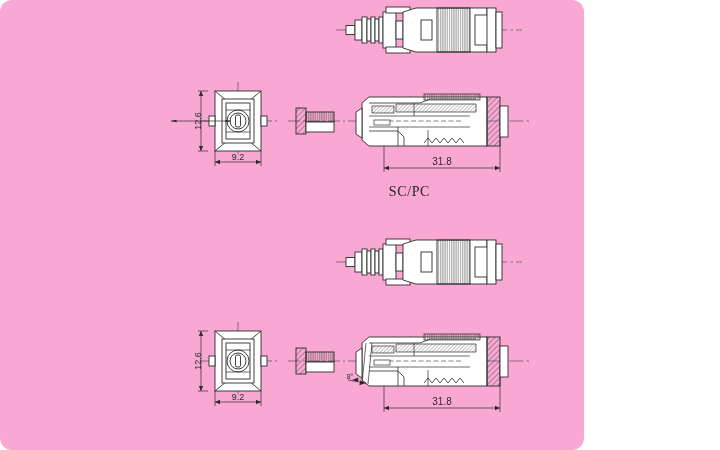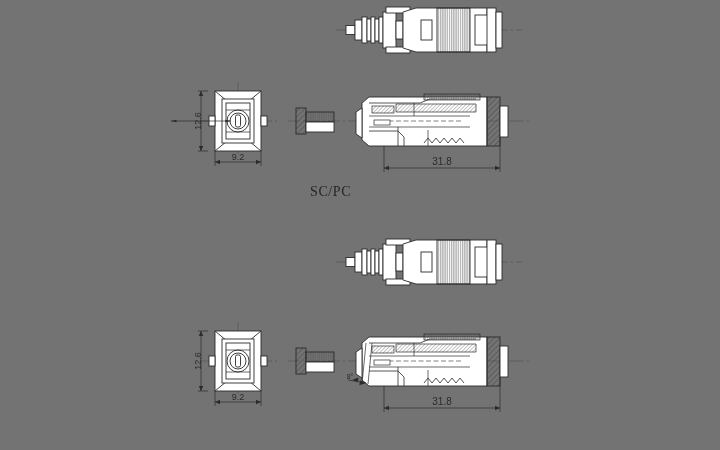--- a/index.html
+++ b/index.html
@@ -9,39 +9,40 @@
   }
   body {
     width: 720px;
     height: 450px;
     overflow: hidden;
     font-family: "Liberation Serif", serif;
     color: #1a1a1a;
   }
   #sheet {
     position: relative;
-    width: 720px;
+    width: 584px;
     height: 450px;
-    background: #737373;
+    background: #f9a8d4;
+    border-radius: 12px;
   }
   .drawing-svg {
     position: absolute;
     left: 0;
     top: 0;
     width: 720px;
     height: 450px;
   }
   .caption {
     position: absolute;
     font-family: "Liberation Serif", serif;
     font-size: 14px;
     letter-spacing: 0.6px;
     color: #262626;
     white-space: nowrap;
-    text-align: left;
+    text-align: right;
     width: 120px;
   }
   #caption-pc  { left: 310px; top: 184px; }
   #caption-apc { left: 310px; top: 424px; }
 </style>
 </head>
 <body>
 
 <div id="sheet">
 

